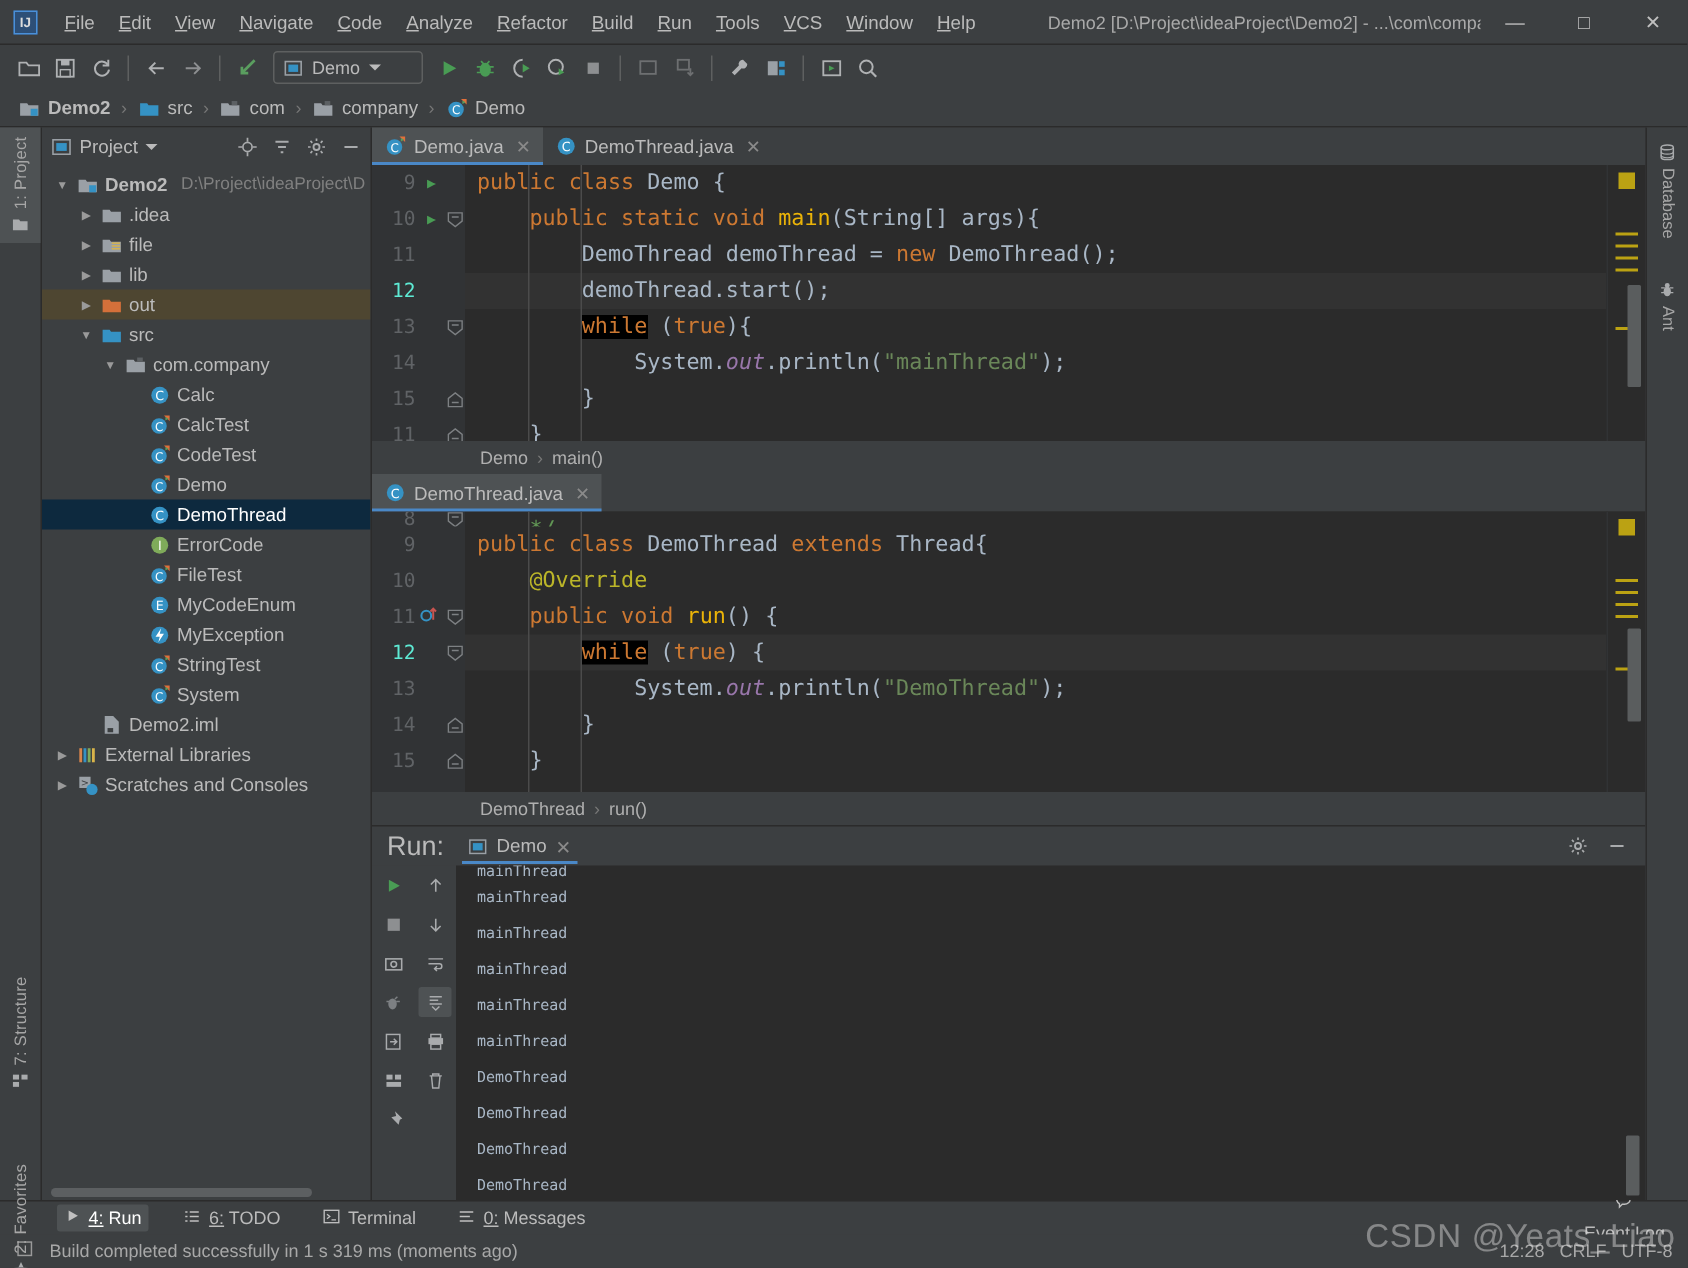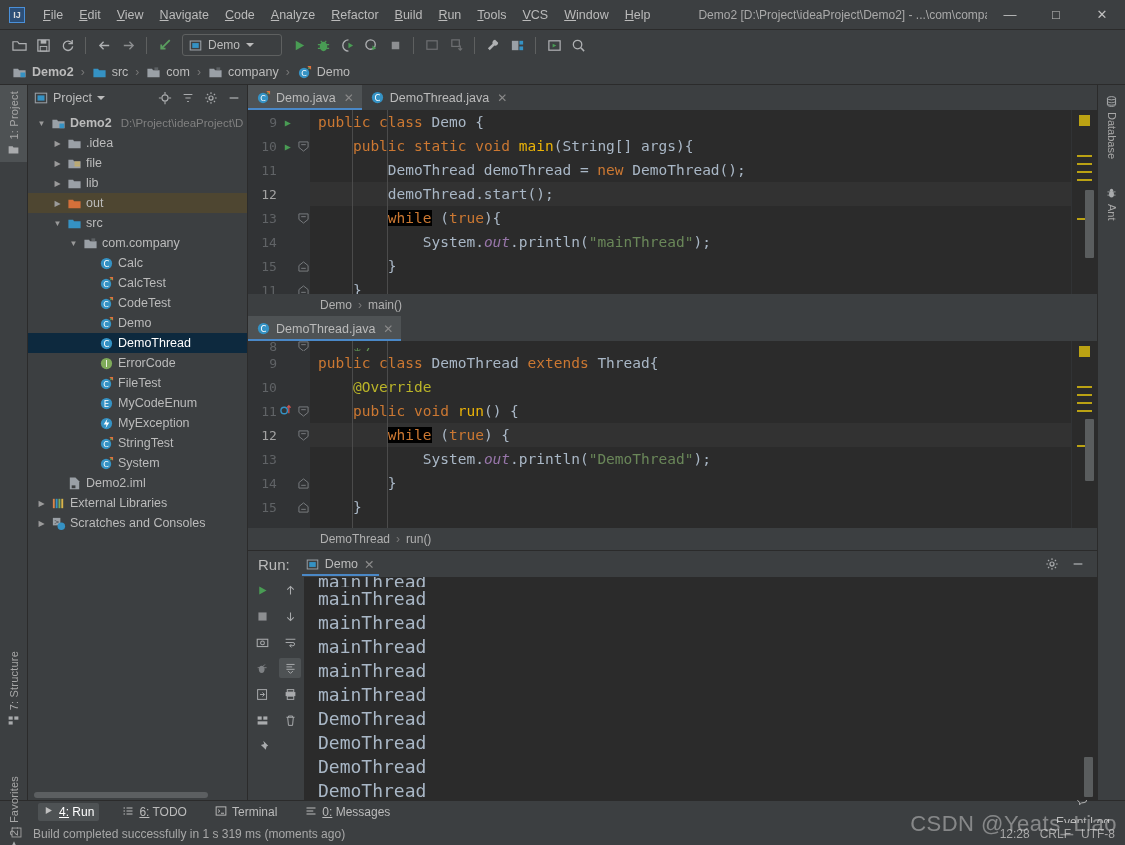--- a/index.html
+++ b/index.html
@@ -132,21 +132,21 @@
   }
   .codelines {
     flex: 1; position: relative; background: #2b2b2b; overflow: hidden;
     font-family: "DejaVu Sans Mono", monospace; font-size: 14.5px; line-height: 24px;
   }
   .gutter-row { height: 24px; position: relative; display: flex; align-items: center; }
   .gutter-num {
     width: 30px; text-align: right; color: #606366; font-size: 13px;
     font-family: "DejaVu Sans Mono", monospace;
   }
-  .gutter-num.cur { color: #a3a3a3; }
+  .gutter-num.cur { color: #5eead4; }
   .run-arrow {
     width: 14px; margin-left: 4px; color: #499c54; font-size: 10px;
     display: flex; align-items: center; justify-content: center;
   }
   .fold {
     width: 13px; height: 13px; margin-left: 3px; display: flex;
     align-items: center; justify-content: center;
   }
   .code-row { height: 24px; white-space: pre; padding-left: 8px; }
   .code-row.hl { background: #323232; }
@@ -173,41 +173,41 @@
     height: 22px; flex: 0 0 22px; background: #3c3f41; display: flex;
     align-items: center; padding-left: 72px; gap: 6px; font-size: 12px; color: #b0b0b0;
   }
 
   
   .runpane {
     height: 250px; flex: 0 0 250px; background: #3c3f41; display: flex;
     flex-direction: column; border-top: 1px solid #2b2b2b;
   }
   .run-header { height: 26px; flex: 0 0 26px; display: flex; align-items: center; padding: 0 6px 0 10px; gap: 8px; }
-  .run-label { color: #bbbbbb; font-size: 15px; }
+  .run-label { color: #bbbbbb; font-size: 18px; }
   .run-tab {
     display: flex; align-items: center; gap: 6px; font-size: 12.5px; color: #bbbbbb;
     padding: 3px 8px; position: relative;
   }
   .run-tab::after { content:""; position:absolute; left:4px; right:4px; bottom:-1px; height:2px; background:#4a88c7; }
   .run-header .spacer { flex: 1; }
   .run-body { flex: 1; display: flex; min-height: 0; }
   .run-toolbar {
     width: 28px; flex: 0 0 28px; background: #3c3f41; display: flex;
     flex-direction: column; align-items: center; padding-top: 3px; gap: 6px;
   }
   .run-toolbar2 {
     width: 28px; flex: 0 0 28px; background: #3c3f41; display: flex;
     flex-direction: column; align-items: center; padding-top: 3px; gap: 6px;
   }
   .rt-btn { width: 22px; height: 20px; display: flex; align-items: center; justify-content: center; }
   .rt-btn.on { background: #4e5254; border-radius: 2px; }
   .console {
     flex: 1; background: #2b2b2b; font-family: "DejaVu Sans Mono", monospace;
-    font-size: 18px; color: #a9b7c6; padding: 0 0 0 14px; overflow: hidden;
+    font-size: 10px; color: #a9b7c6; padding: 0 0 0 14px; overflow: hidden;
     position: relative;
   }
   .console .cl { height: 24px; line-height: 24px; white-space: pre; }
   .console .cl.clip-top { height: 10px; line-height: 10px; overflow: hidden; }
   .console-sb { position: absolute; right: 4px; width: 9px; background: #5a5d5e; border-radius: 1px; }
 
   
   .toolwin-bar {
     height: 23px; flex: 0 0 23px; background: #3c3f41; display: flex;
     align-items: center; padding-left: 38px; gap: 18px; font-size: 12px; color: #bbbbbb;

